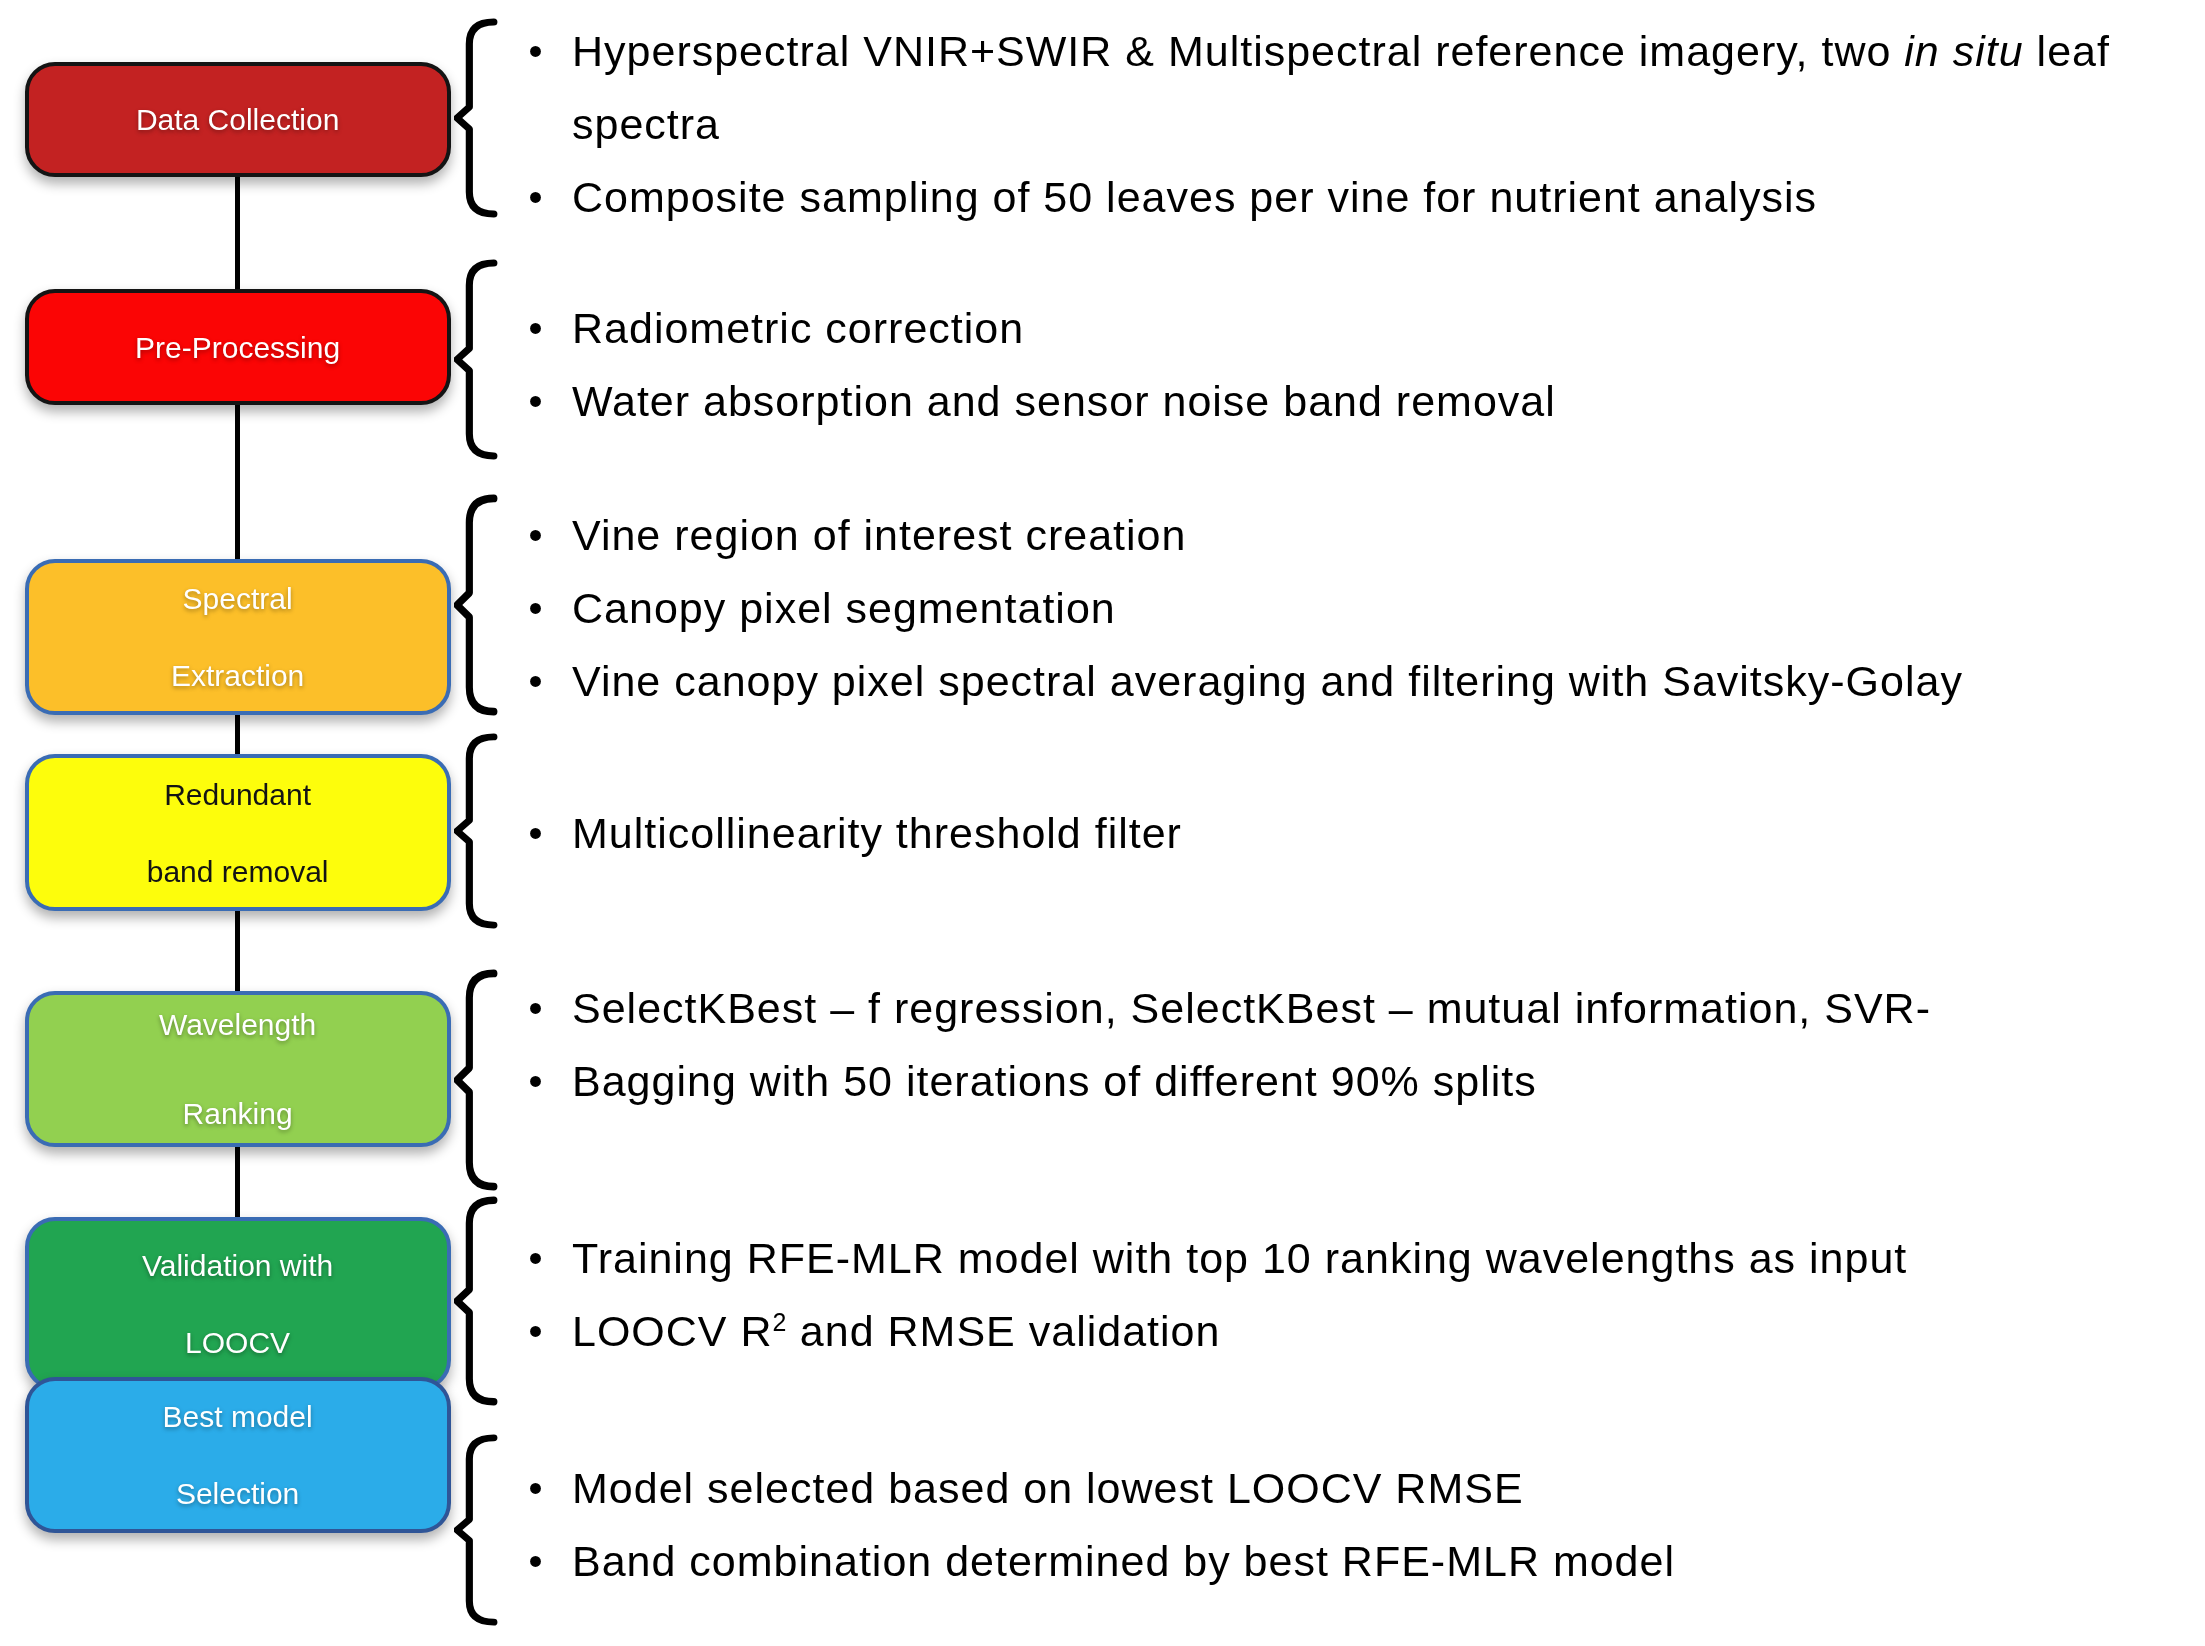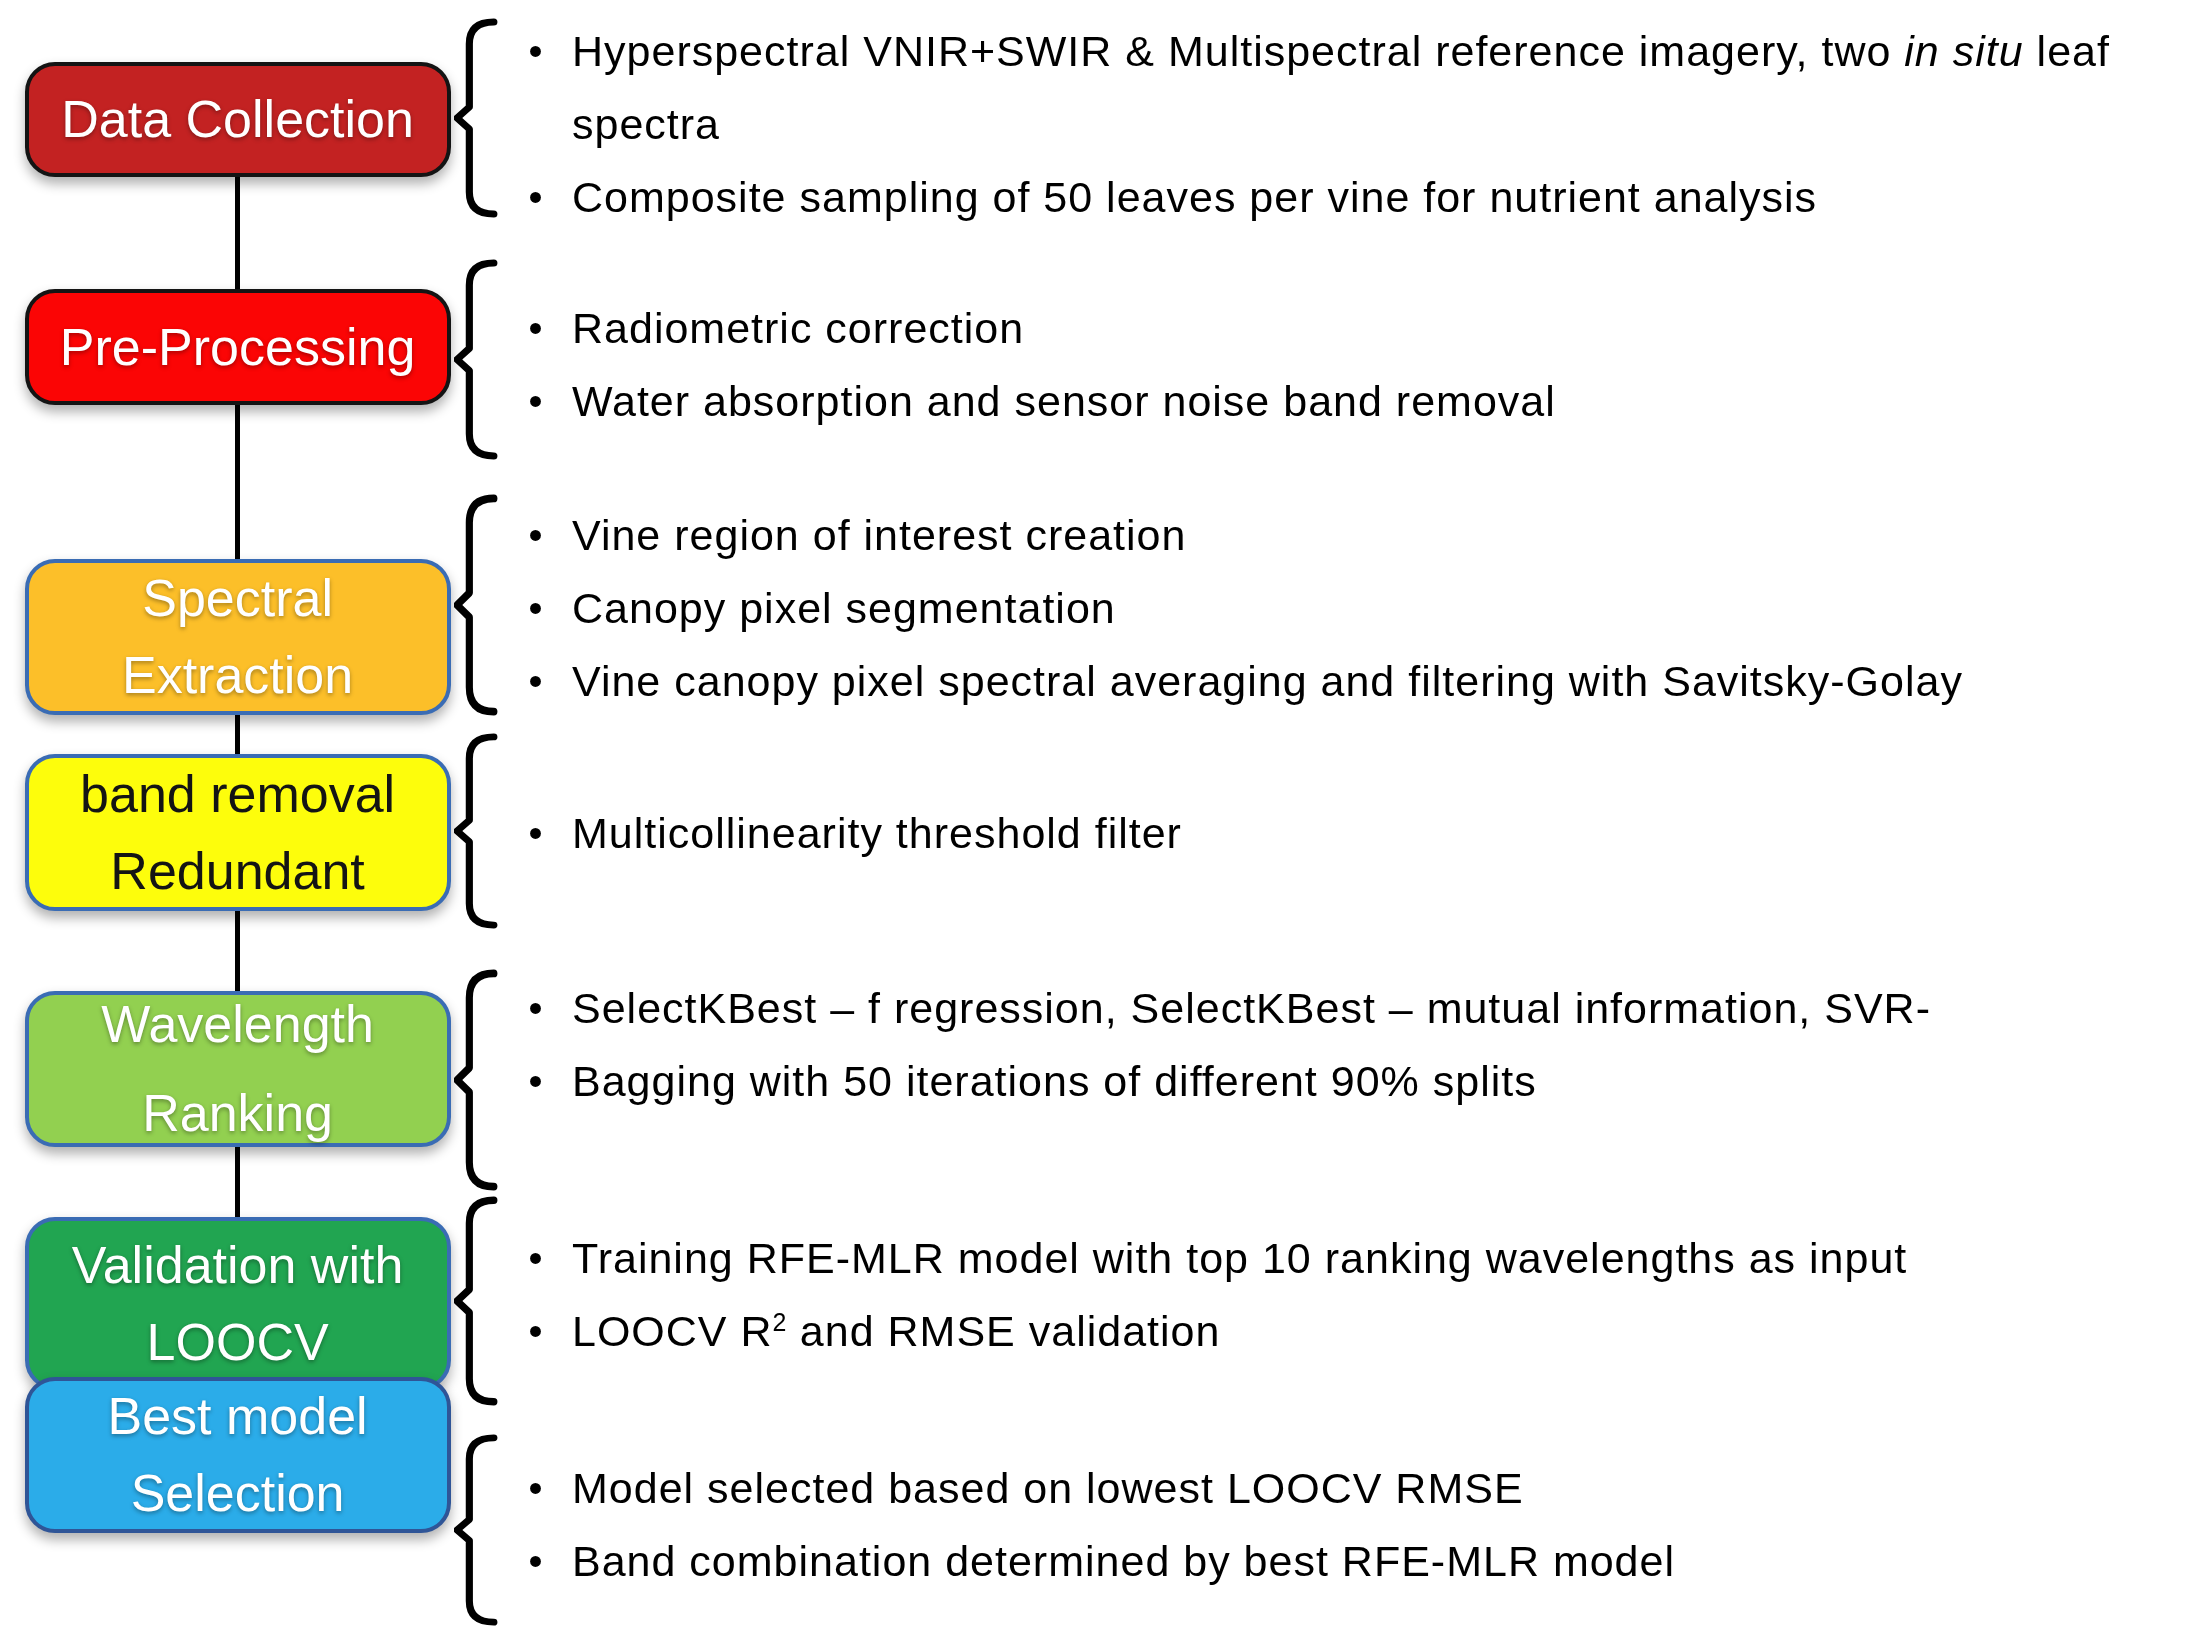--- a/index.html
+++ b/index.html
@@ -7,21 +7,21 @@
     position:relative;width:2205px;height:1646px;background:#ffffff;
     font-family:"Liberation Sans",sans-serif;overflow:hidden;
   }
   
   .connector{position:absolute;left:235px;top:118px;width:4.6px;height:1384px;background:#000;}
   
   .box{
     position:absolute;left:24.6px;width:426px;box-sizing:border-box;
     border:4.6px solid #000;border-radius:30px;
     display:flex;flex-direction:column;justify-content:center;align-items:center;
-    text-align:center;font-size:52px;line-height:77px;
+    text-align:center;font-size:30px;line-height:77px;
     box-shadow:0 6.2px 11.3px rgba(0,0,0,.30);z-index:2;
   }
   .box .box-line{white-space:nowrap;}
   .box.light-text .box-line{text-shadow:0 2.1px 4.1px rgba(0,0,0,.35);}
   .pos-box-0{top:62px;height:115px;}
   .pos-box-1{top:289px;height:116px;}
   .pos-box-2{top:519px;height:156px;}
   .pos-box-3{top:754px;height:157px;}
   .pos-box-4{top:991px;height:156px;}
   .pos-box-5{top:1217px;height:173px;}
@@ -114,22 +114,22 @@
       <span class="dot">•</span>
       <div class="btext">Canopy pixel segmentation</div>
     </div>
     <div class="bullet">
       <span class="dot">•</span>
       <div class="btext">Vine canopy pixel spectral averaging and filtering with Savitsky-Golay</div>
     </div>
   </div>
 
   <div class="box pos-box-3" style="background-color: rgb(253, 253, 12); border-color: rgb(58, 108, 180); color: rgb(20, 20, 20);">
+    <div class="box-line">Redundant</div>
     <div class="box-line">band removal</div>
-    <div class="box-line">Redundant</div>
   </div>
   <svg class="brace pos-brace-3" viewBox="0 0 90 400" preserveAspectRatio="none" style="color: rgb(0, 0, 0);">
       <use href="#brace"></use>
     </svg>
   <div class="bullets pos-bul-3">
     <div class="bullet">
       <span class="dot">•</span>
       <div class="btext">Multicollinearity threshold filter</div>
     </div>
   </div>

